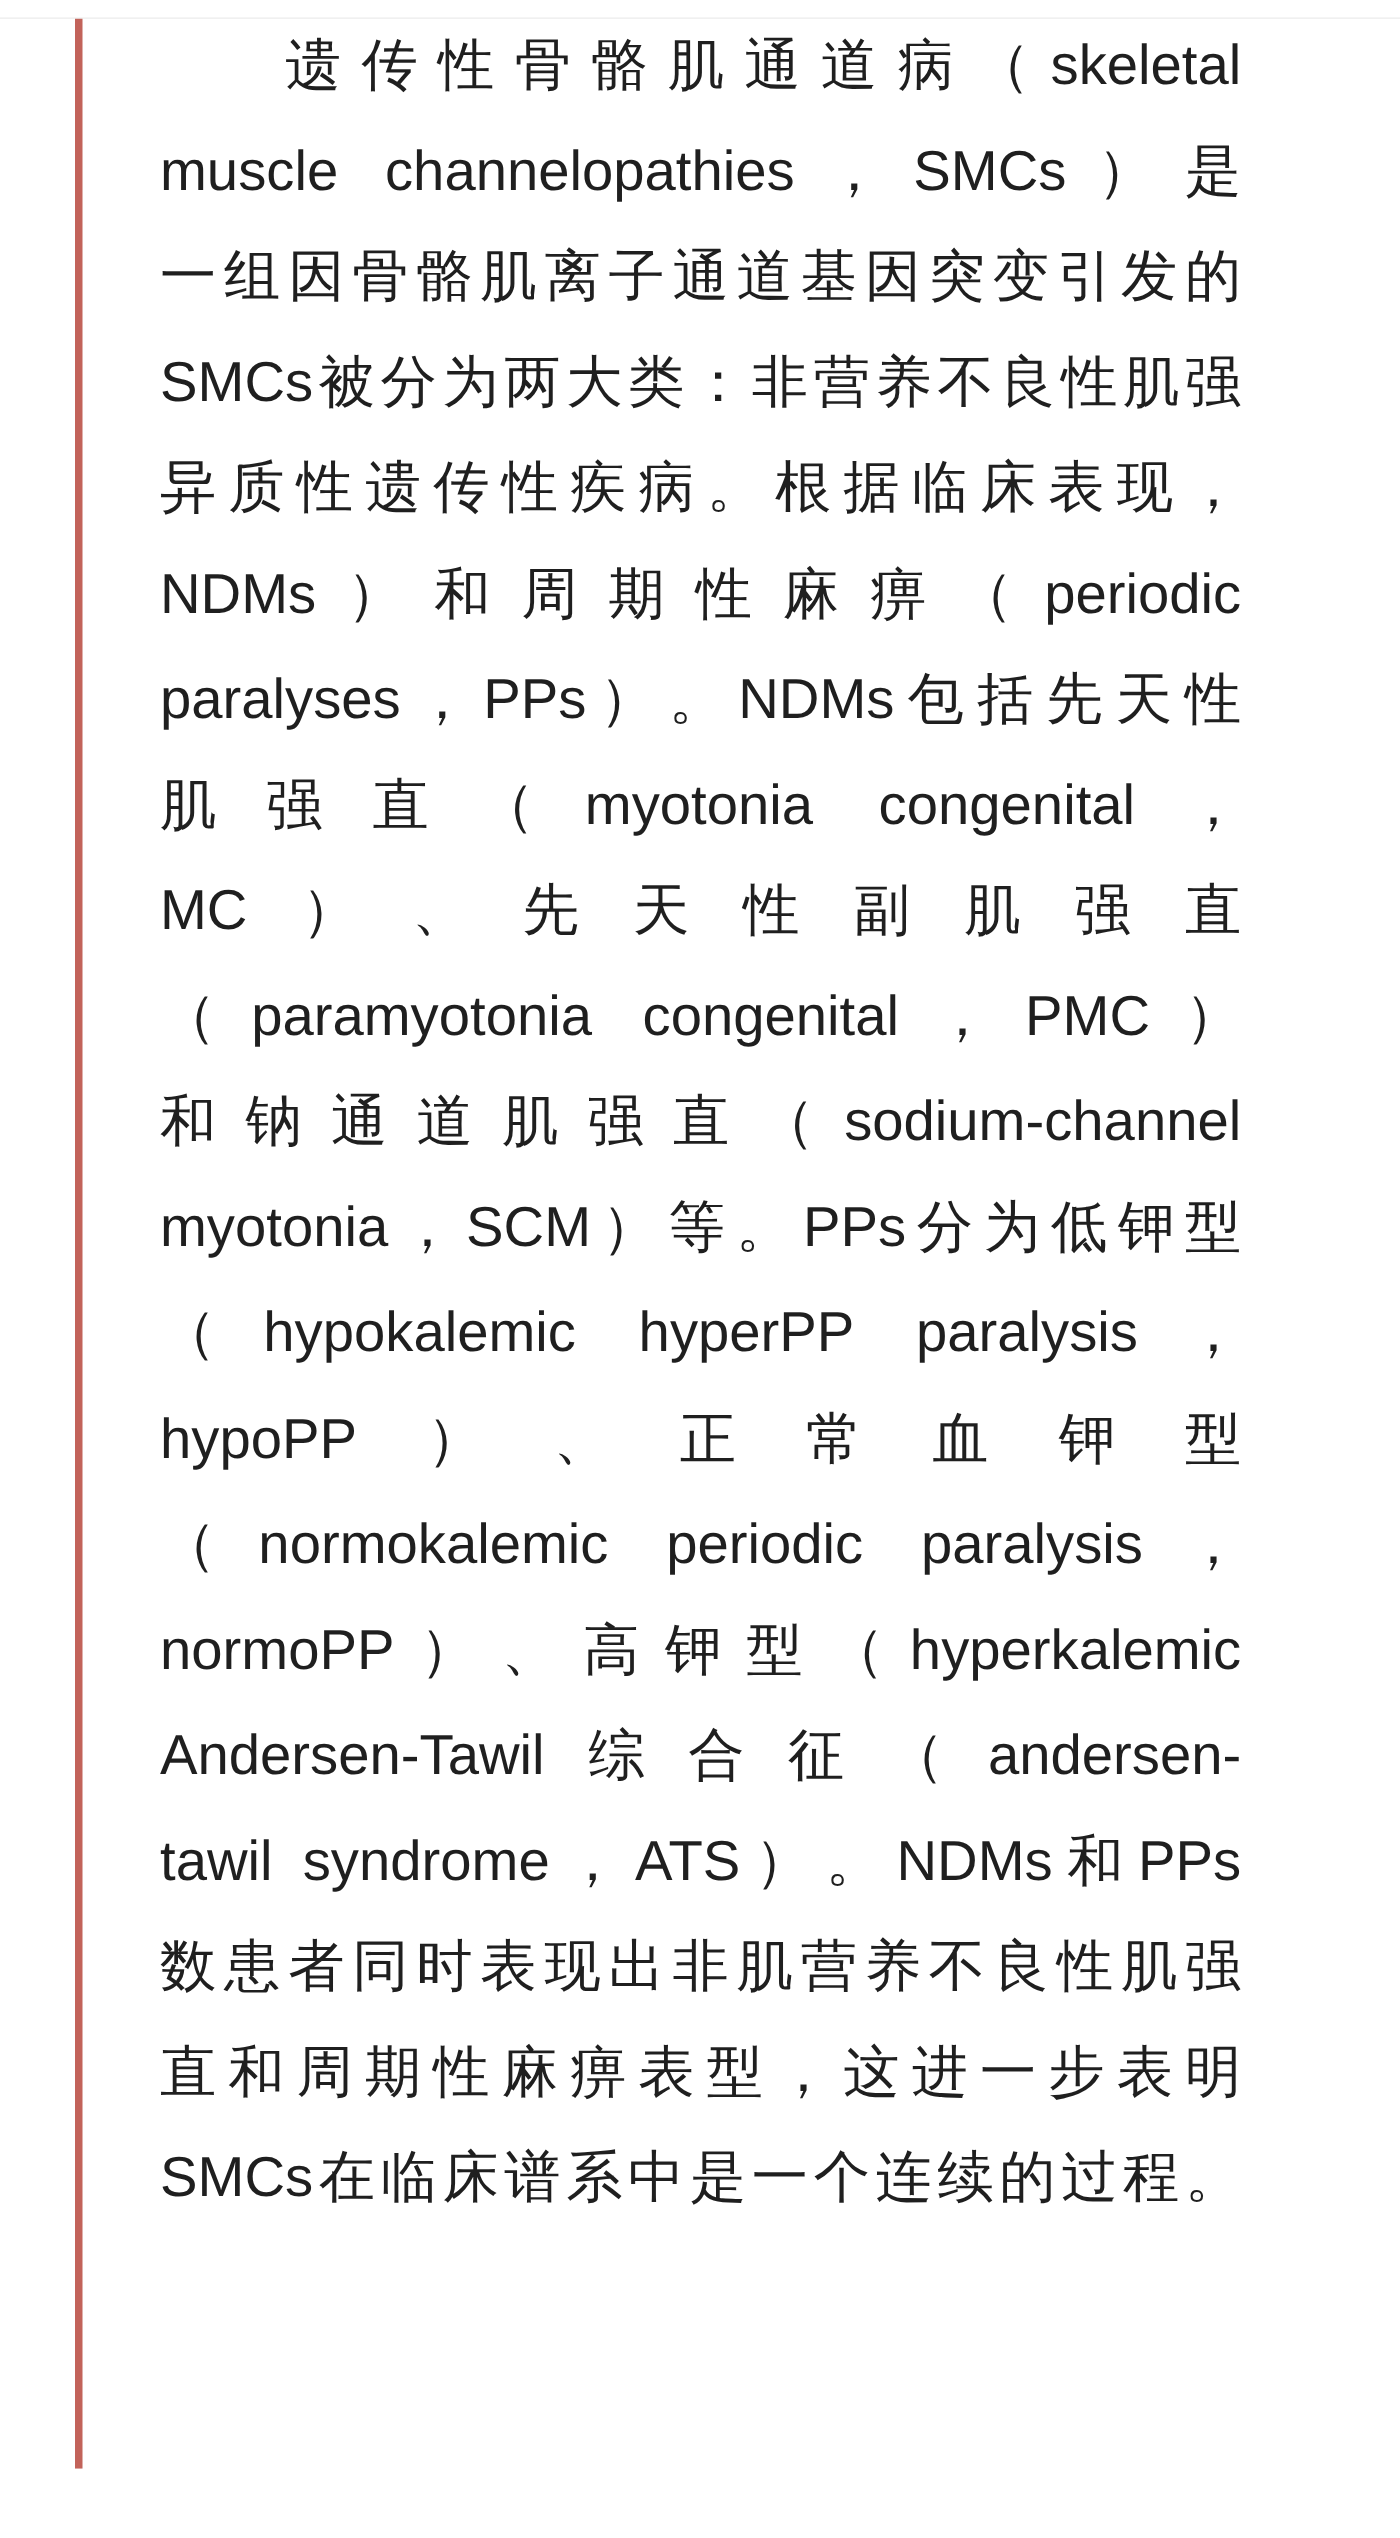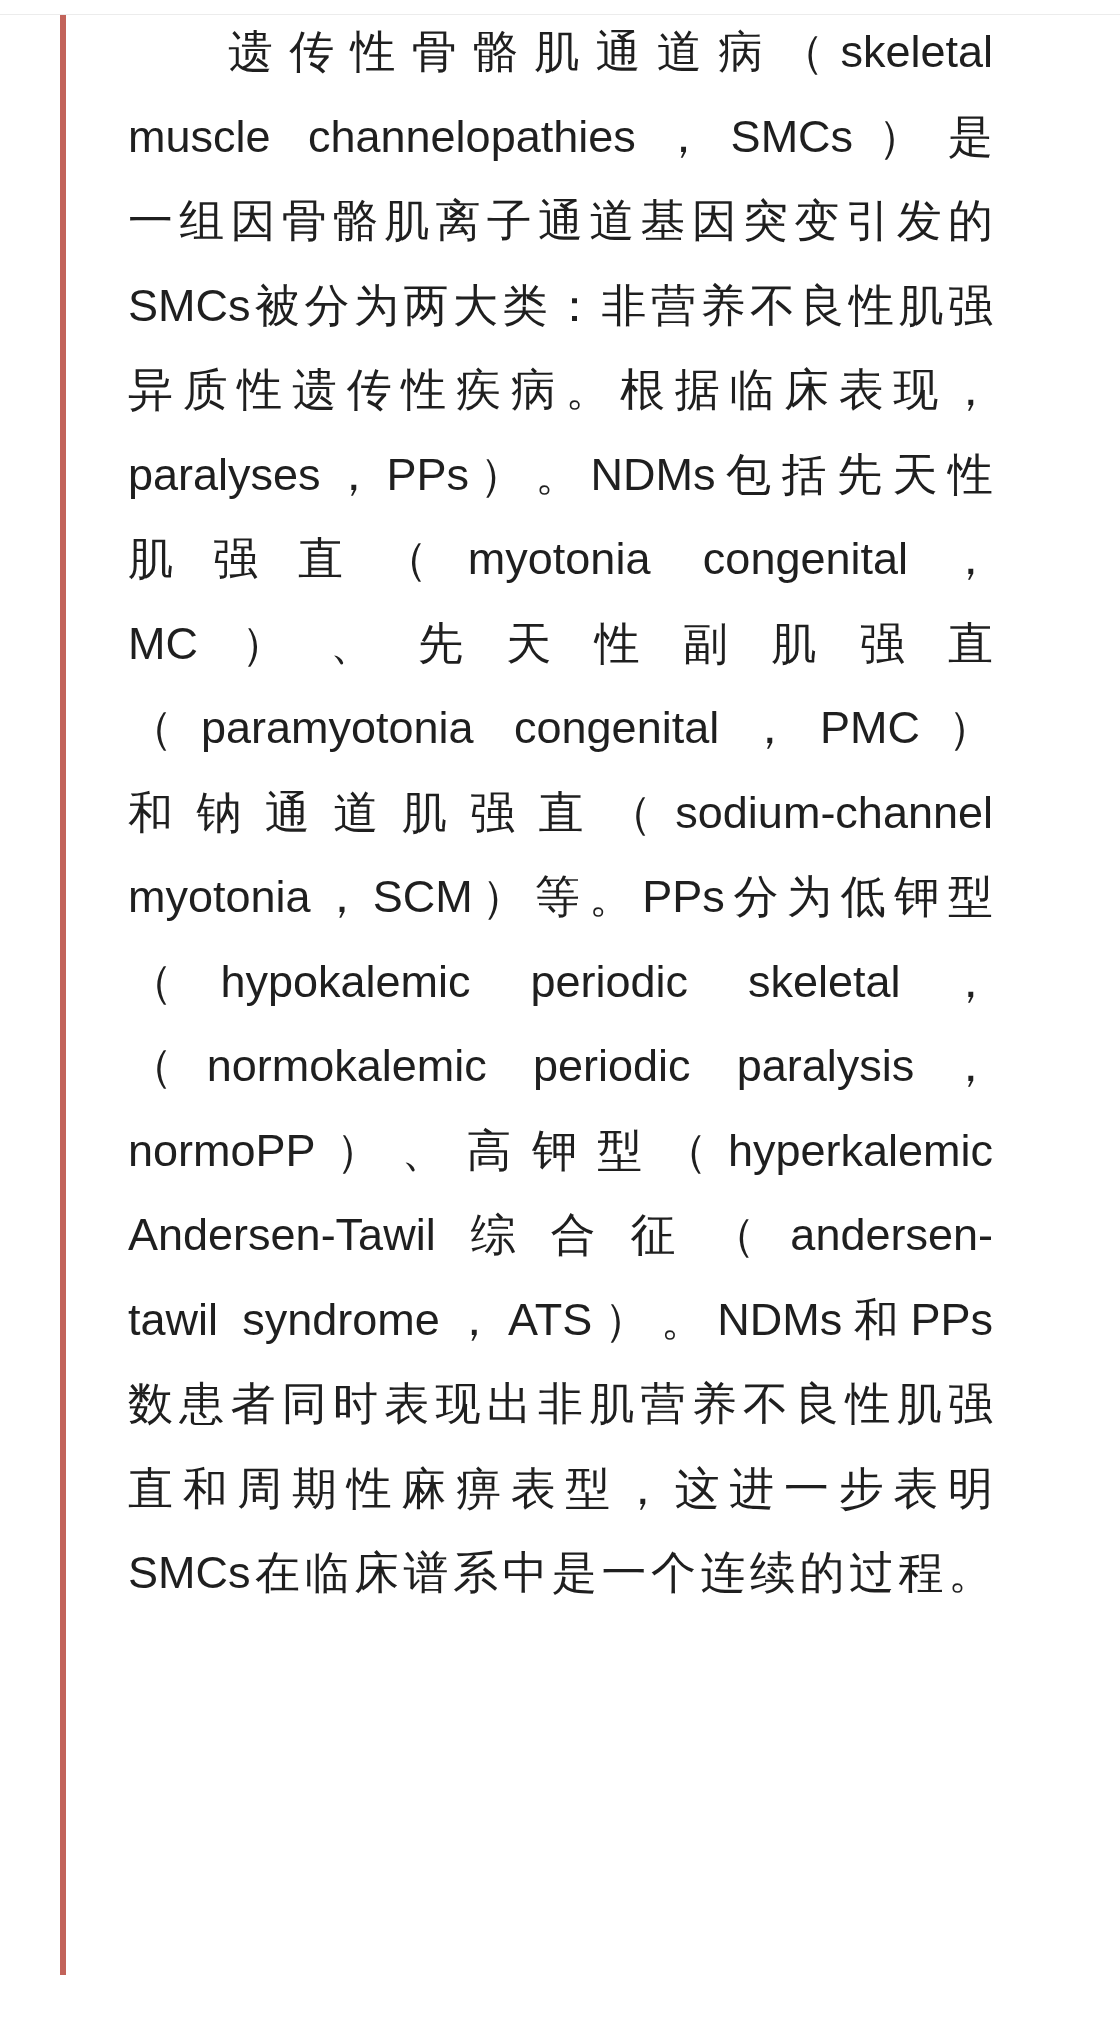--- a/index.html
+++ b/index.html
@@ -70,27 +70,29 @@
 
   <blockquote style="margin:0">
     <div class="accent-bar" style="background: rgb(194, 99, 90);"></div>
 
     <div class="quote-text" style="color: rgb(31, 31, 31);">
       <div class="text-line indent">遗传性骨骼肌通道病（skeletal</div>
       <div class="text-line">muscle channelopathies，SMCs）是</div>
       <div class="text-line">一组因骨骼肌离子通道基因突变引发的</div>
       <div class="text-line">SMCs被分为两大类：非营养不良性肌强</div>
       <div class="text-line">异质性遗传性疾病。根据临床表现，</div>
+      <div class="text-line">NDMs）和周期性麻痹（periodic</div>
       <div class="text-line">paralyses，PPs）。NDMs包括先天性</div>
       <div class="text-line">肌强直（myotonia congenital，</div>
       <div class="text-line">MC）、先天性副肌强直</div>
       <div class="text-line">（paramyotonia congenital，PMC）</div>
       <div class="text-line">和钠通道肌强直（sodium-channel</div>
       <div class="text-line">myotonia，SCM）等。PPs分为低钾型</div>
-      <div class="text-line">（hypokalemic periodic skeletal，</div>
+      <div class="text-line">（hypokalemic hyperPP paralysis，</div>
+      <div class="text-line">hypoPP）、正常血钾型</div>
       <div class="text-line">（normokalemic periodic paralysis，</div>
       <div class="text-line">normoPP）、高钾型（hyperkalemic</div>
       <div class="text-line">Andersen-Tawil综合征（andersen-</div>
       <div class="text-line">tawil syndrome，ATS）。NDMs和PPs</div>
       <div class="text-line">数患者同时表现出非肌营养不良性肌强</div>
       <div class="text-line">直和周期性麻痹表型，这进一步表明</div>
       <div class="text-line">SMCs在临床谱系中是一个连续的过程。</div>
     </div>
   </blockquote>
 

